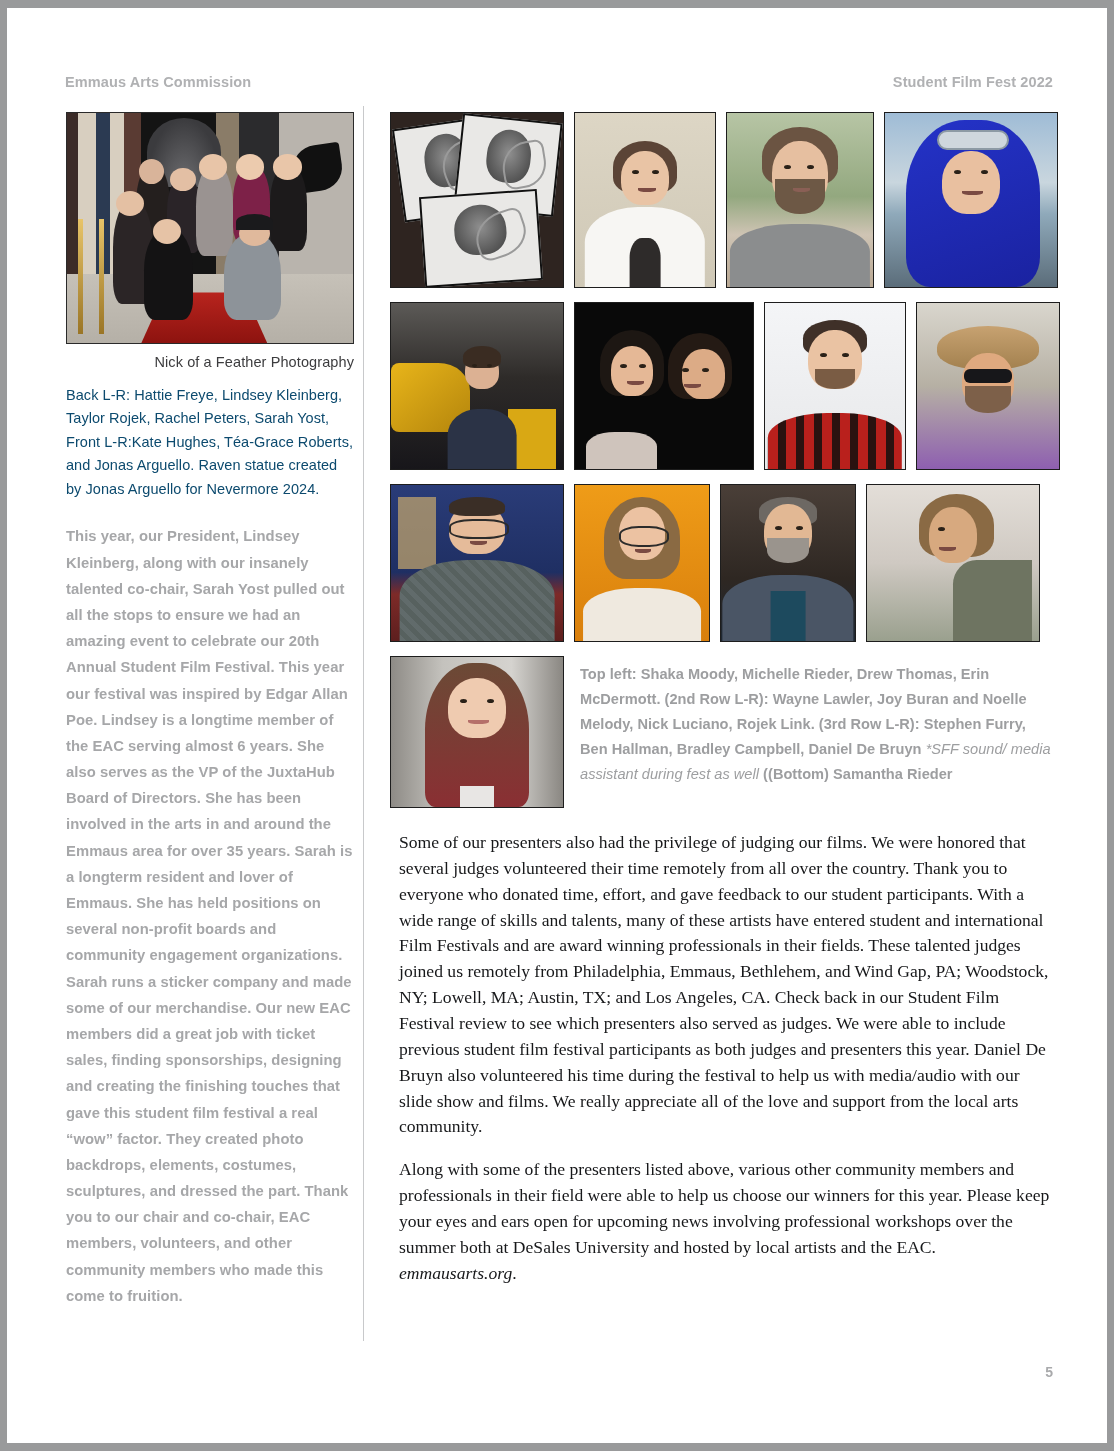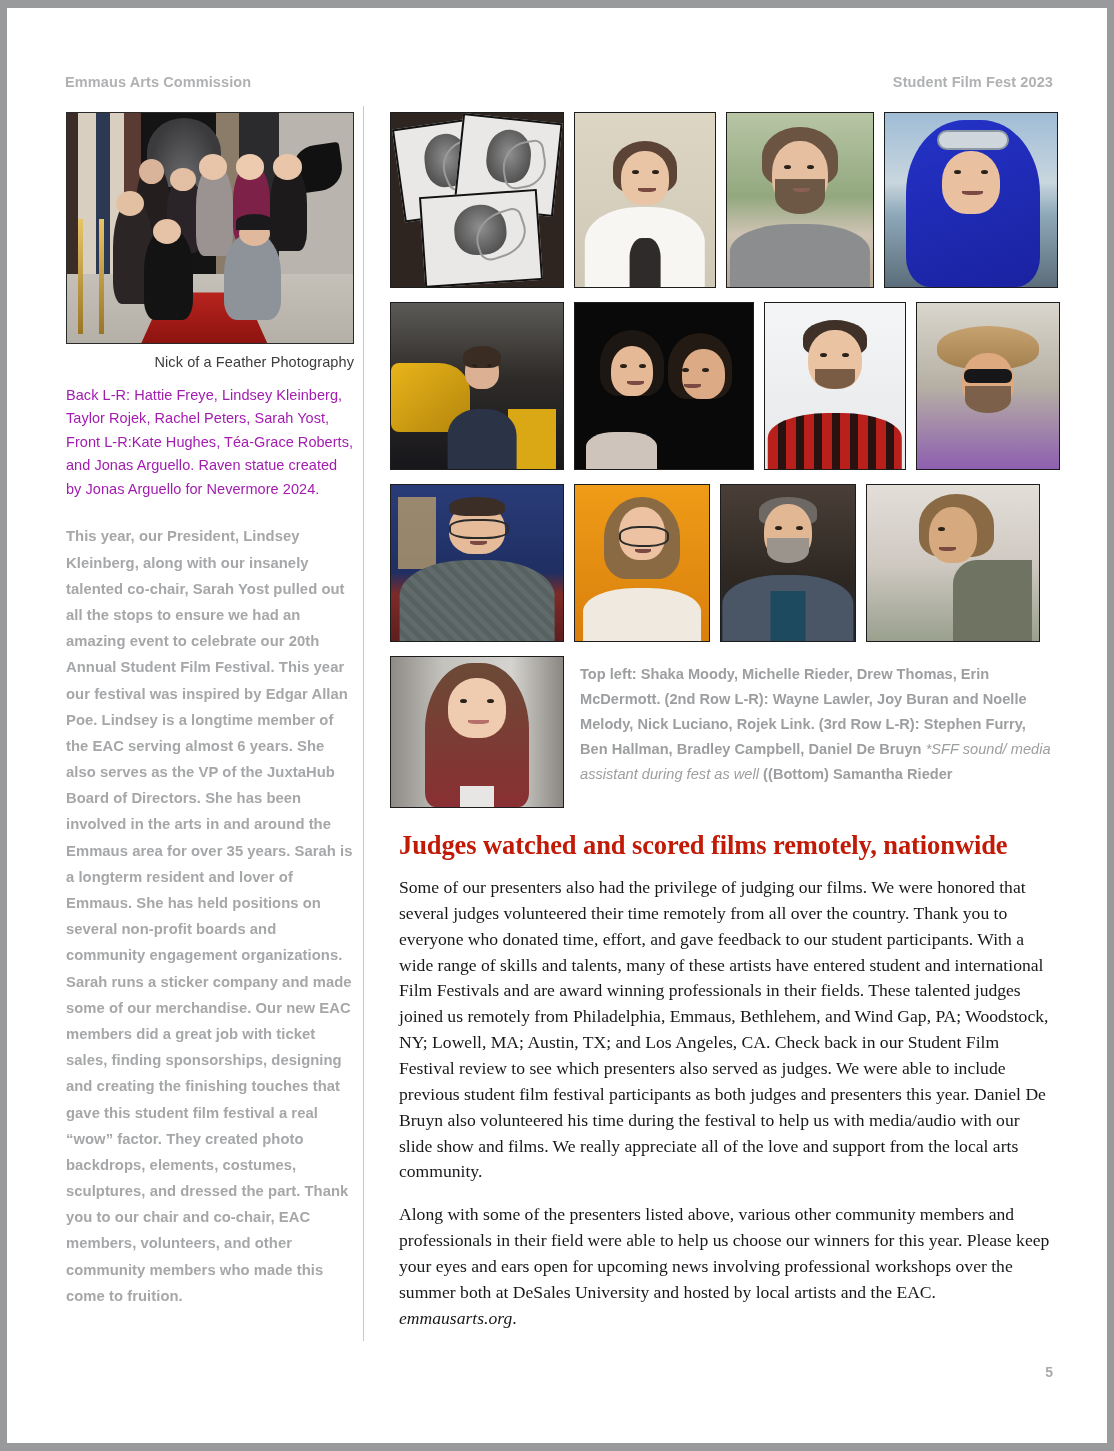--- a/index.html
+++ b/index.html
@@ -125,21 +125,21 @@
     margin-top: 10px;
     text-align: right;
     font-size: 14.5px;
     color: #3c3c3e;
     letter-spacing: .1px;
   }
   .caption-block {
     margin-top: 14px;
     font-size: 14.5px;
     line-height: 1.62;
-    color: #a21caf;
+    color: #0c4a6e;
     letter-spacing: .05px;
   }
   .body-gray {
     margin-top: 22px;
     font-size: 14.8px;
     line-height: 1.77;
     font-weight: 700;
     color: #a6a7a9;
     letter-spacing: .05px;
   }
@@ -246,21 +246,21 @@
   }
 </style>
 </head>
 <body>
 
 <div class="page-frame">
 <div class="page">
 
   <div class="header">
     <div class="hdr-left">Emmaus Arts Commission</div>
-    <div class="hdr-right">Student Film Fest  2023</div>
+    <div class="hdr-right">Student Film Fest  2022</div>
   </div>
 
   <div class="divider"></div>
 
   <div class="left-col">
 
     <div class="group-photo">
       <div class="gp-wall"></div>
       <div class="gp-arch"></div>
       <div class="gp-raven"></div>
@@ -445,21 +445,20 @@
         <div class="mouth" style="left:45%;top:42%;width:12%;background:#b5706a;"></div>
         <div style="position:absolute;bottom:0;left:40%;width:20%;height:14%;background:#e8e6e4;"></div>
       </div>
       <div class="grid-caption">
         <span>Top left: Shaka Moody, Michelle Rieder, Drew Thomas, Erin McDermott. (2nd Row L-R): Wayne Lawler, Joy Buran and Noelle Melody, Nick Luciano, Rojek Link. (3rd Row L-R): Stephen Furry, Ben Hallman, Bradley Campbell, Daniel De Bruyn </span><span class="it">*SFF sound/ media assistant during fest as well</span><span> ((Bottom) Samantha Rieder</span>
       </div>
     </div>
   </div>
 
   <div class="article">
-    <h2 class="headline">Judges watched and scored films remotely, nationwide</h2>
     <p>Some of our presenters also had the privilege of judging our films. We were honored that several judges volunteered their time remotely from all over the country. Thank you to everyone who donated time, effort, and gave feedback to our student participants. With a wide range of skills and talents, many of these artists have entered student and international Film Festivals and are award winning professionals in their fields. These talented judges joined us remotely from Philadelphia, Emmaus, Bethlehem, and Wind Gap, PA; Woodstock, NY; Lowell, MA; Austin, TX; and Los Angeles, CA.  Check back in our Student Film Festival review to see which presenters also served as judges. We were able to include previous student film festival participants as both judges and presenters this year. Daniel De Bruyn also volunteered his time during the festival to help us with media/audio with our slide show and films. We really appreciate all of the love and support from the local arts community.</p>
     <p><span>Along with some of the presenters listed above, various other community members and professionals in their field were able to help us choose our winners for this year. Please keep your eyes and ears open for upcoming news involving professional workshops over the summer both at DeSales University and hosted by local artists and the EAC.   </span><span class="site">emmausarts.org</span><span>.</span></p>
   </div>
 
   <div class="page-num">5</div>
 
 </div>
 </div>
 
 </body></html>

